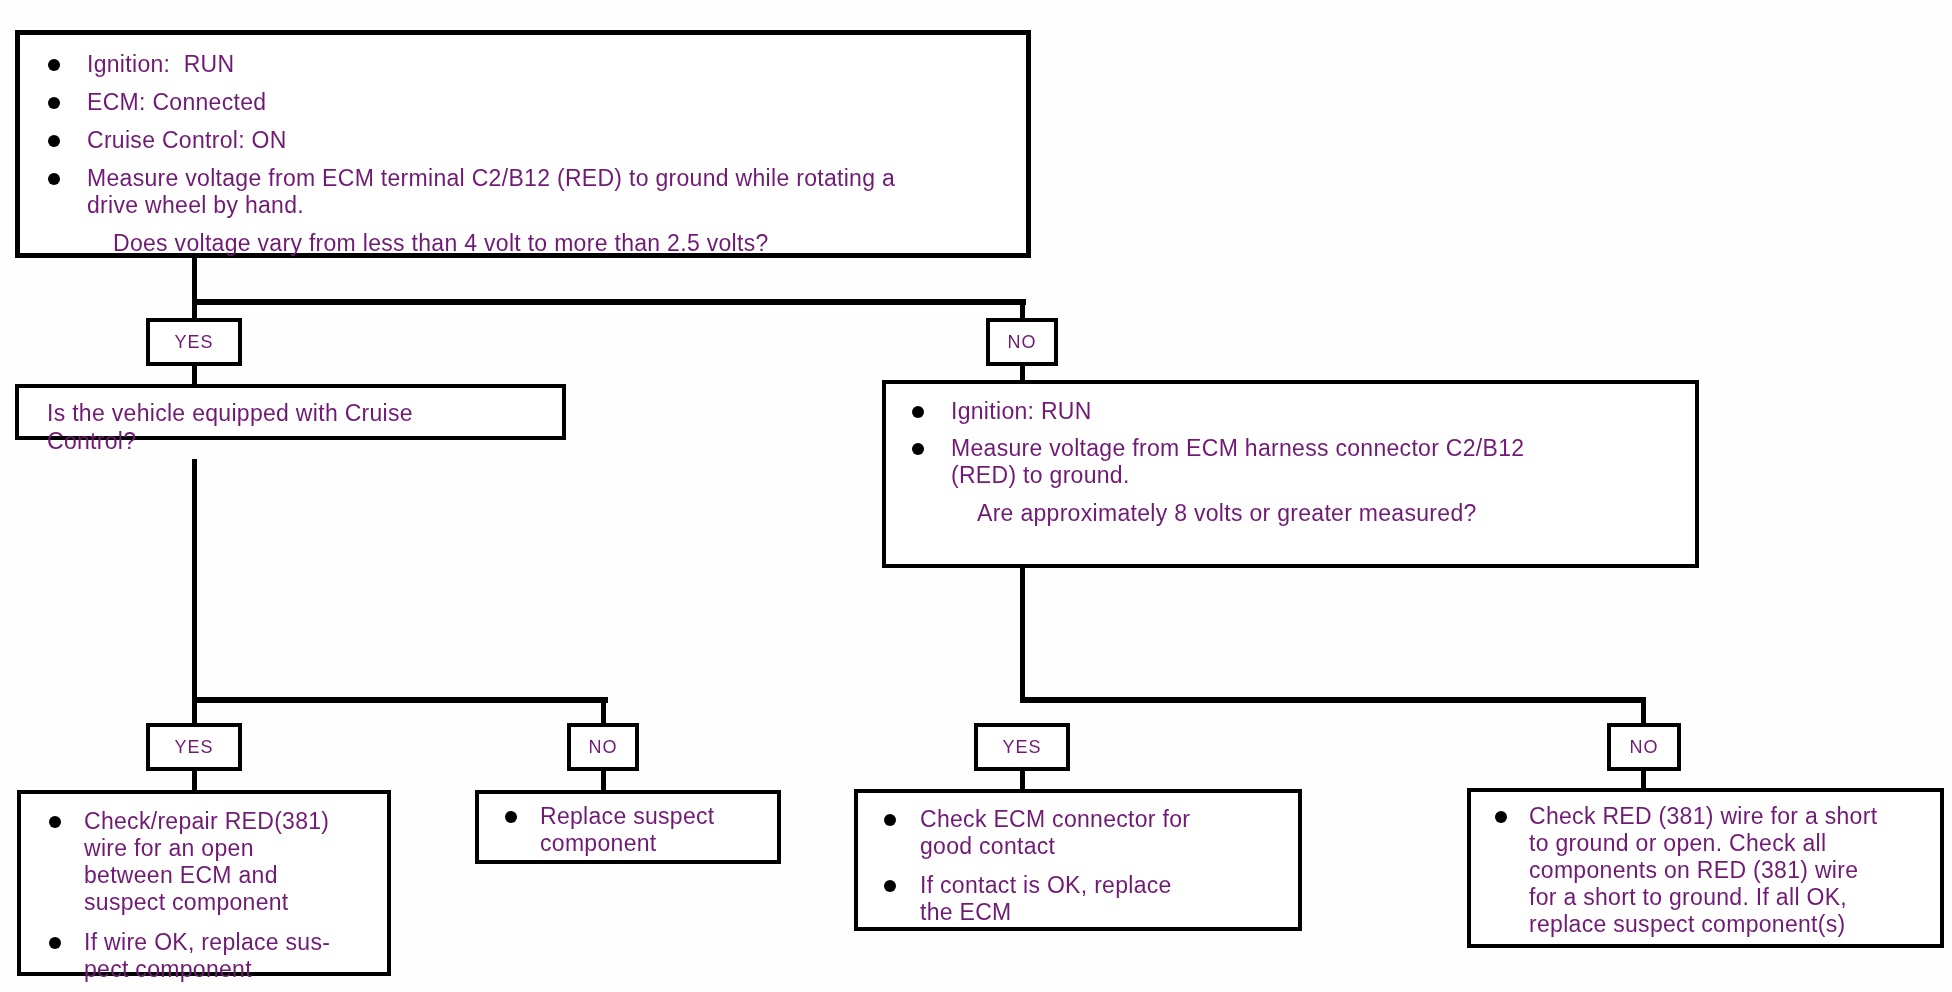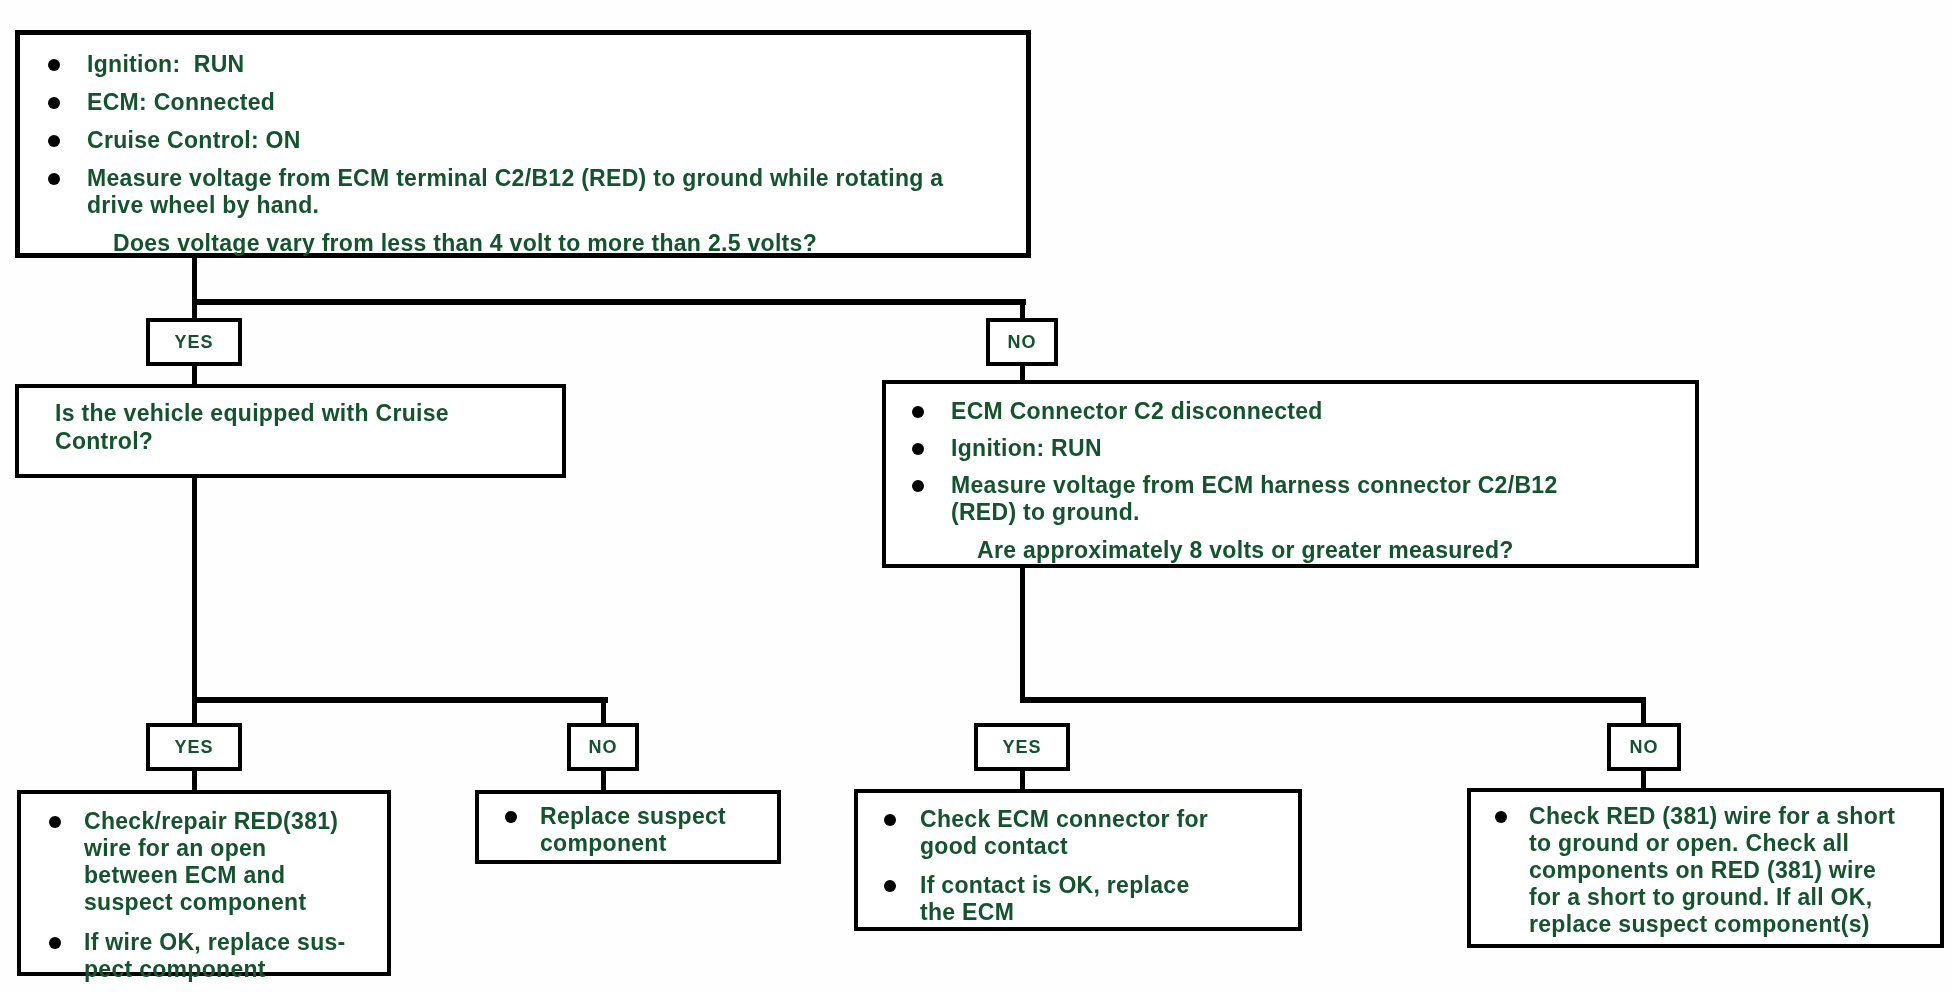--- a/index.html
+++ b/index.html
@@ -5,23 +5,23 @@
   html, body {
     margin: 0;
     padding: 0;
     background: #ffffff;
   }
   .canvas {
     position: relative;
     width: 1952px;
     height: 992px;
     background: #fefefe;
-    color: #14532d;
+    color: #701a75;
     font-family: "Liberation Sans", "DejaVu Sans", sans-serif;
-    font-weight: 700;
+    font-weight: 400;
     overflow: hidden;
     border-radius: 6px;
   }
   .box {
     position: absolute;
     box-sizing: border-box;
     border: 4px solid #000;
     background: #fff;
   }
   .line {
@@ -56,21 +56,21 @@
     border-radius: 50%;
     background: #000;
     margin-top: 8px;
   }
   
   .start-box { left:15px; top:30px; width:1016px; height:228px; border-width:5px; padding:16px 10px 0 28px; }
   .start-box .dot { margin-right:27px; }
   .start-box .brow { margin-bottom:11px; }
   .start-box .question { margin-left:65px; margin-top:8px; }
   
-  .cruise-box { left:15px; top:384px; width:551px; height:94px; padding:11px 14px 0 36px; }
+  .cruise-box { left:15px; top:384px; width:551px; height:56px; padding:11px 14px 0 28px; }
   .cruise-box .txt { line-height:28px; }
   
   .info-box { left:882px; top:380px; width:817px; height:188px; padding:14px 10px 0 26px; }
   .info-box .dot { margin-right:27px; }
   .info-box .brow { margin-bottom:10px; }
   .info-box .question { margin-left:65px; margin-top:11px; }
   
   .check-repair-box { left:17px; top:790px; width:374px; height:186px; padding:14px 6px 0 28px; }
   .check-repair-box .dot { margin-right:23px; }
   .check-repair-box .brow { margin-bottom:13px; }
@@ -128,24 +128,20 @@
   <div class="lbl" style="left:986px; top:318px; width:72px; height:48px;">NO</div>
 
   <div class="box cruise-box">
     <div class="txt">Is the vehicle equipped with Cruise
 Control?</div>
   </div>
 
   <div class="box info-box">
     <div class="brow">
       <span class="dot"></span>
-      <span class="txt">ECM Connector C2 disconnected</span>
-    </div>
-    <div class="brow">
-      <span class="dot"></span>
       <span class="txt">Ignition: RUN</span>
     </div>
     <div class="brow">
       <span class="dot"></span>
       <span class="txt">Measure voltage from ECM harness connector C2/B12
 (RED) to ground.</span>
     </div>
     <div class="txt question">Are approximately 8 volts or greater measured?</div>
   </div>
 

